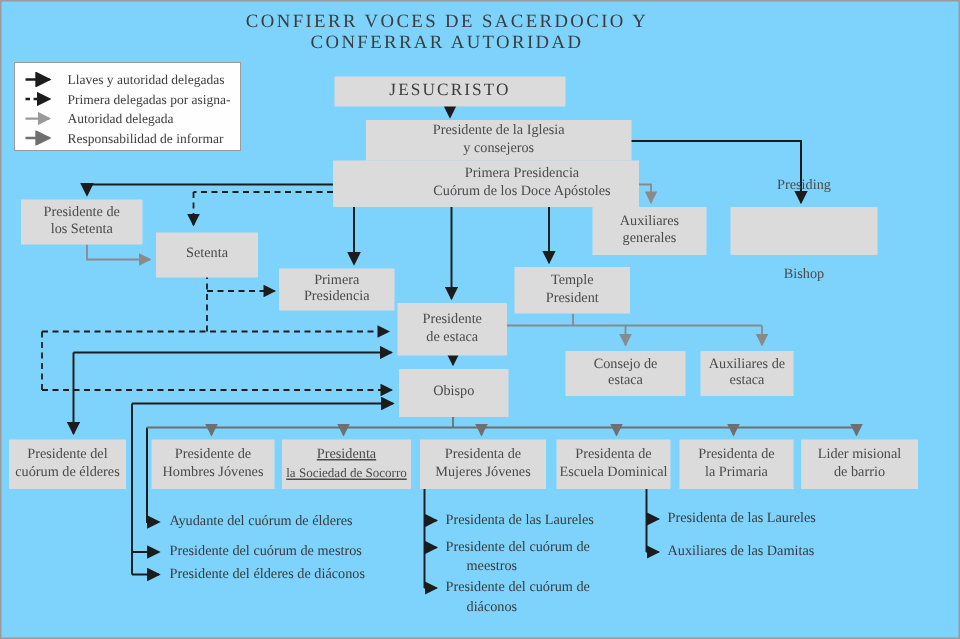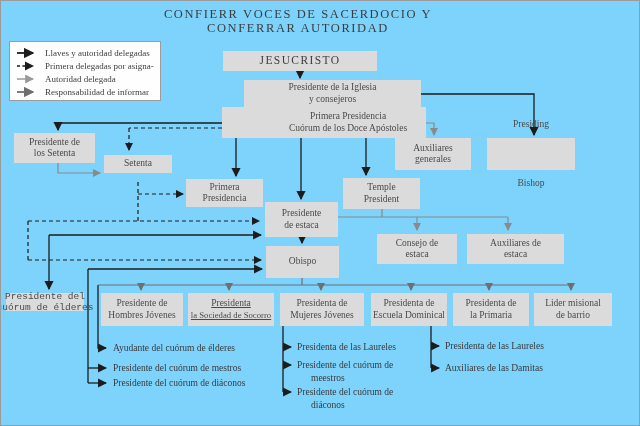--- a/index.html
+++ b/index.html
@@ -157,55 +157,55 @@
     <span class="l">y consejeros</span>
   </div>
   <div class="box" style="left:221px;top:106px;width:156px;height:31px;padding-left:48px;">
     <span class="l">Primera Presidencia</span>
     <span class="l">Cuórum de los Doce Apóstoles</span>
   </div>
   <div class="box" style="left:13px;top:132px;width:81px;height:30px;">
     <span class="l">Presidente de</span>
     <span class="l">los Setenta</span>
   </div>
-  <div class="box" style="left:103px;top:154px;width:68px;height:18px;">
+  <div class="box" style="left:103px;top:154px;width:68px;height:30px;">
     <span class="l">Setenta</span>
   </div>
   <div class="box" style="left:185px;top:178px;width:77px;height:28px;">
     <span class="l">Primera</span>
     <span class="l">Presidencia</span>
   </div>
   <div class="box" style="left:265px;top:245px;width:73px;height:32px;">
     <span class="l">Obispo</span>
   </div>
   <div class="box" style="left:264px;top:201px;width:73px;height:35px;">
     <span class="l">Presidente</span>
     <span class="l">de estaca</span>
   </div>
   <div class="box" style="left:394px;top:137px;width:76px;height:32px;">
     <span class="l">Auxiliares</span>
     <span class="l">generales</span>
   </div>
-  <div class="box" style="left:486px;top:137px;width:88px;height:32px;gap:48px;">
+  <div class="box" style="left:486px;top:137px;width:98px;height:32px;gap:48px;">
     <span class="l">Presiding</span>
     <span class="l">Bishop</span>
   </div>
   <div class="box" style="left:342px;top:177px;width:77px;height:31px;">
     <span class="l">Temple</span>
     <span class="l">President</span>
   </div>
   <div class="box" style="left:376px;top:233px;width:80px;height:30px;">
     <span class="l">Consejo de</span>
     <span class="l">estaca</span>
   </div>
-  <div class="box" style="left:466px;top:233px;width:97px;height:30px;">
+  <div class="box" style="left:466px;top:233px;width:62px;height:30px;">
     <span class="l">Auxiliares de</span>
     <span class="l">estaca</span>
   </div>
-  <div class="box" style="left:5px;top:292px;width:78px;height:18px;font-family:Liberation Mono, monospace;">
+  <div class="box" style="left:5px;top:292px;width:78px;height:33px;">
     <span class="l">Presidente del</span>
     <span class="l">cuórum de élderes</span>
   </div>
   <div class="box" style="left:100px;top:292px;width:82px;height:33px;">
     <span class="l">Presidente de</span>
     <span class="l">Hombres Jóvenes</span>
   </div>
   <div class="box" id="b-socorro" style="left:187px;top:292px;width:86px;height:33px;text-decoration:underline;">
     <span class="l">Presidenta</span>
     <span class="l l2">la Sociedad de Socorro</span>
@@ -227,21 +227,21 @@
     <span class="l">de barrio</span>
   </div>
 
   <div class="li" style="left:112px;top:341px;">
     <span>Ayudante del cuórum de élderes</span>
   </div>
   <div class="li" style="left:112px;top:361px;">
     <span>Presidente del cuórum de mestros</span>
   </div>
   <div class="li" style="left:112px;top:376px;">
-    <span>Presidente del cuórum de diáconos</span>
+    <span>Presidente del élderes de diáconos</span>
   </div>
 
   <div class="li" style="left:296px;top:340px;">
     <span>Presidenta de las Laureles</span>
   </div>
   <div class="li" style="left:296px;top:358px;">
     <span>Presidente del cuórum de</span>
     <span class="ln2">meestros</span>
   </div>
   <div class="li" style="left:296px;top:385px;">

